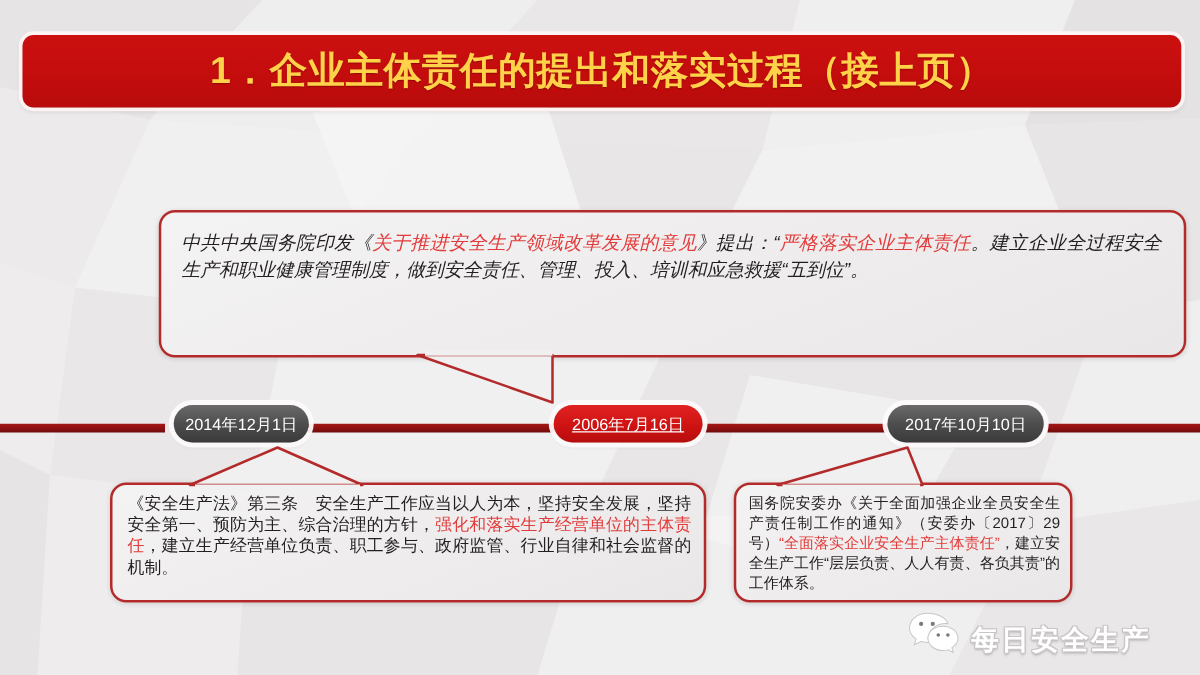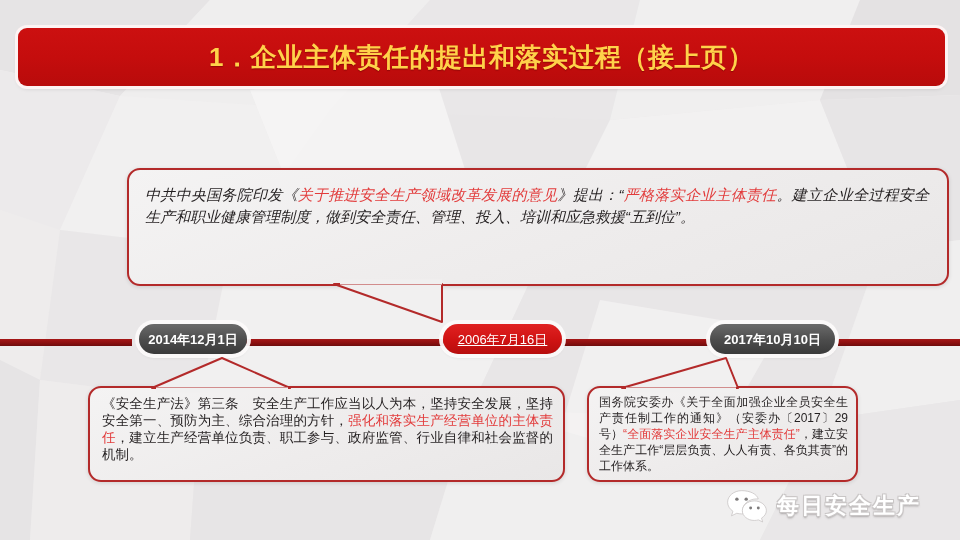--- a/index.html
+++ b/index.html
@@ -40,21 +40,21 @@
     height: 58px;
     border-radius: 9px;
     background: linear-gradient(180deg, #cc1010 0%, #c50d0d 50%, #b80b0b 100%);
     box-shadow: 0 0 0 3px rgba(255,245,245,0.92), 0 2px 5px rgba(0,0,0,0.18);
     display: flex;
     align-items: center;
     justify-content: center;
   }
   #title-text {
     color: #ffd24a;
-    font-size: 26px;
+    font-size: 30px;
     font-weight: bold;
     letter-spacing: 0.5px;
     line-height: 1;
     text-shadow: 0 1px 1px rgba(90,0,0,0.45);
     white-space: nowrap;
   }
 
   
   .timeline-bar {
     position: absolute;
@@ -76,21 +76,20 @@
     align-items: center;
     justify-content: center;
     color: #ffffff;
     font-size: 13px;
     line-height: 1;
     white-space: nowrap;
     box-shadow: 0 0 0 4px rgba(252,250,250,0.95), 0 2px 4px rgba(0,0,0,0.25);
   }
   .date-pill.gray {
     background: linear-gradient(180deg, #6a6a6a 0%, #4d4d4d 52%, #3a3a3a 100%);
-    font-weight: bold;
   }
   .date-pill.red {
     background: linear-gradient(180deg, #e02222 0%, #d01313 52%, #b70d0d 100%);
   }
   #date-pill-1 { left: 139px; top: 324px; width: 108px; }
   #date-pill-2 { left: 443px; top: 324px; width: 119px; text-decoration: underline; }
   #date-pill-3 { left: 710px; top: 324px; width: 125px; align-items: center; }
 
   
   .callout {
@@ -141,21 +140,21 @@
   #tail-main  { left: 330px; top: 282px; }
   #tail-left  { left: 150px; top: 356px; }
   #tail-right { left: 620px; top: 356px; }
 
   
   #wechat-logo {
     position: absolute;
     left: 726px;
     top: 489px;
     display: flex;
-    align-items: center;
+    align-items: flex-end;
     gap: 9px;
   }
   #wechat-icon { width: 42px; height: 34px; display:block; }
   #wechat-label {
     color: #ffffff;
     font-size: 22px;
     font-weight: bold;
     line-height: 1;
     letter-spacing: 2px;
     text-shadow:

